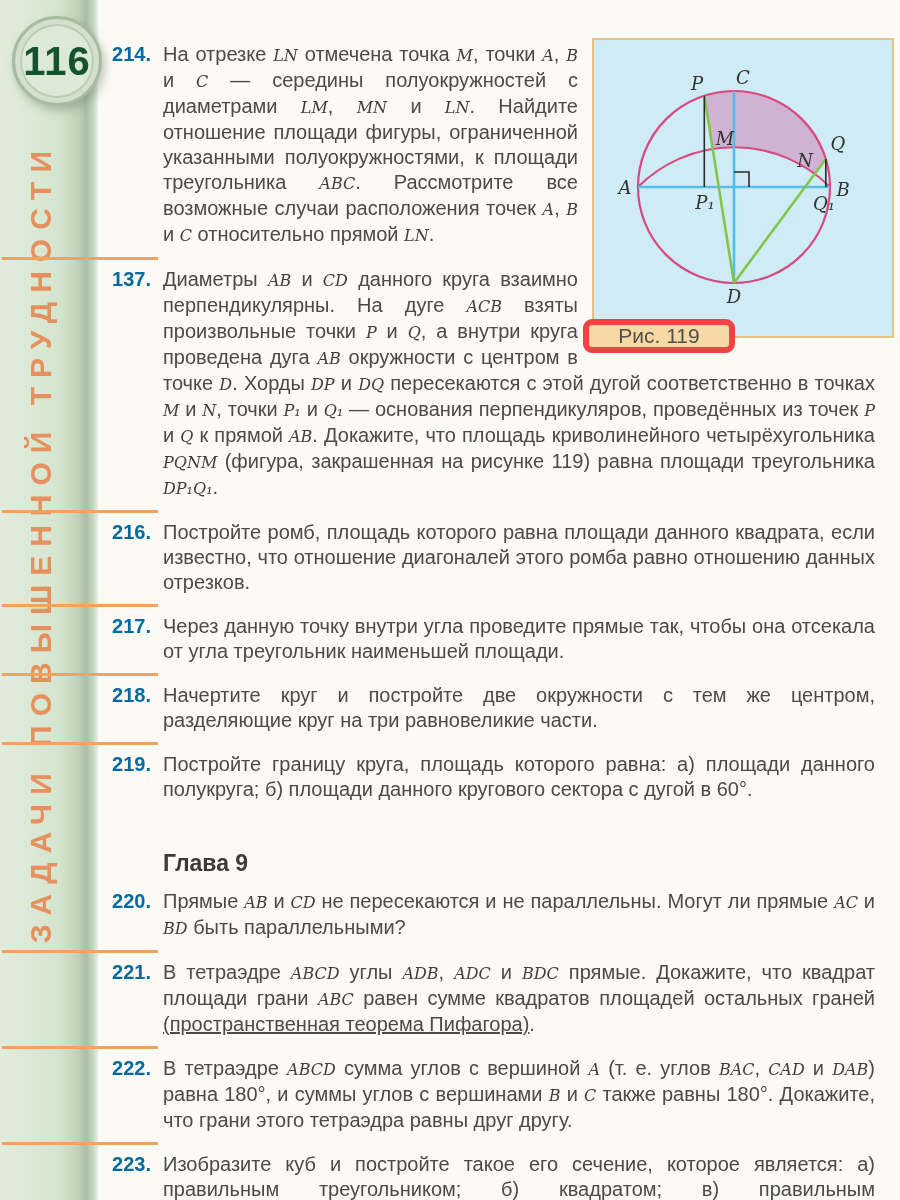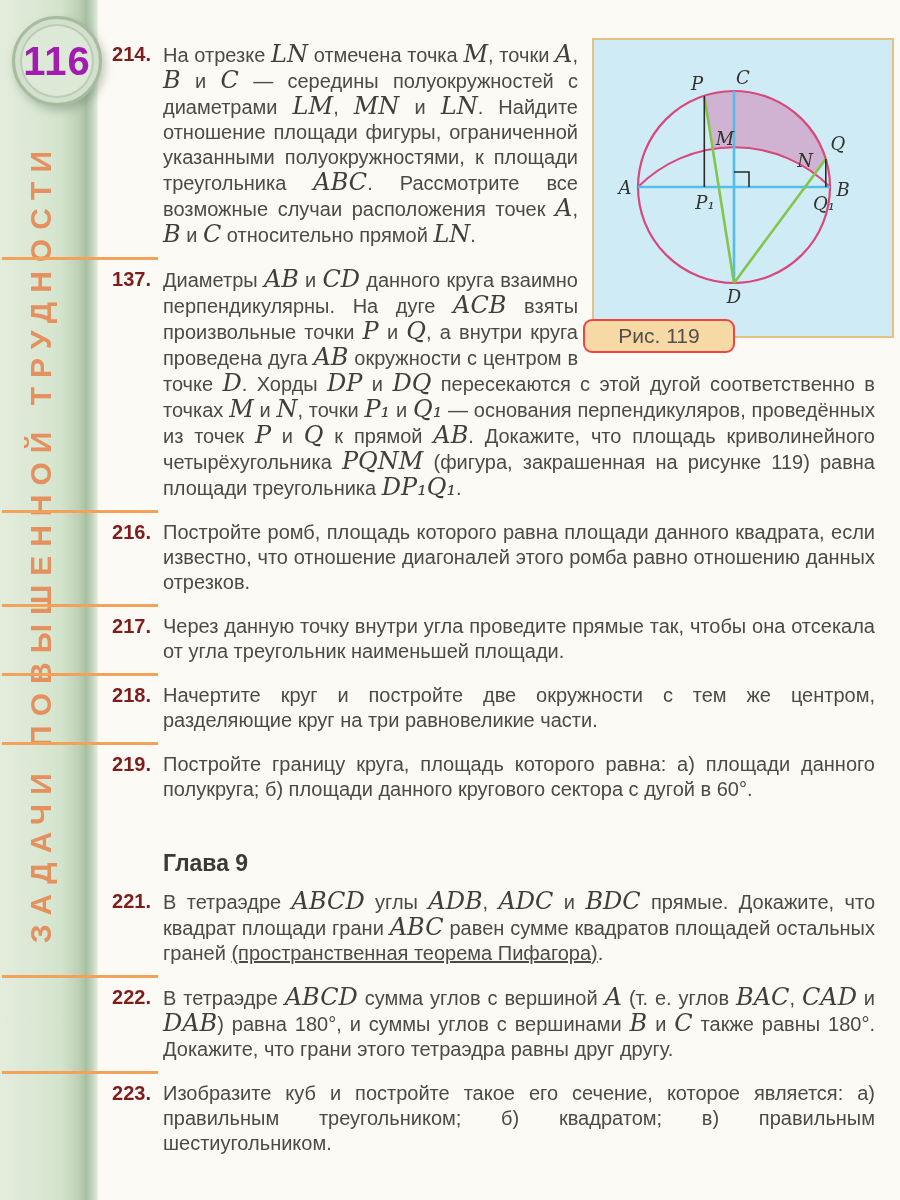--- a/index.html
+++ b/index.html
@@ -19,59 +19,59 @@
     position:absolute;left:24px;top:142px;
     writing-mode:vertical-rl;transform:rotate(180deg);
     font-weight:bold;font-size:30px;letter-spacing:9px;
     color:#e5905f;white-space:nowrap;
   }
   .page-badge{
     position:absolute;left:12px;top:16px;width:84px;height:84px;border-radius:50%;
     background:#dde9d7;border:3px solid #a6bc9f;
     box-shadow:inset 0 0 0 5px #d2e0cd, inset 0 0 0 7px #bccdb6, 3px 5px 8px rgba(96,116,96,.38);
     display:flex;align-items:center;justify-content:center;
-    font-size:40px;font-weight:bold;color:#a21caf;letter-spacing:1px;
+    font-size:40px;font-weight:bold;color:#14532d;letter-spacing:1px;
     z-index:3;
   }
 
   
   .content{
     position:absolute;left:105px;top:0;width:785px;height:1200px;
     padding-top:42px;box-sizing:border-box;
     color:#4b4a47;
   }
   .problem{
     position:relative;padding-left:58px;padding-right:15px;
     margin:0 0 19px 0;
     font-size:20px;line-height:25px;
   }
   .pnum{
     position:absolute;left:0;top:0;width:46px;text-align:right;
-    font-weight:bold;color:#7f1d1d;
+    font-weight:bold;color:#0369a1;
   }
   .ptext{text-align:justify;}
-  .m{font-family:"DejaVu Serif",serif;font-style:italic;font-size:24px;color:#403f3c;}
+  .m{font-family:"DejaVu Serif",serif;font-style:italic;font-size:16px;color:#403f3c;}
   .u{text-decoration:underline;margin-top:14px;}
   .chapter{
     margin:48px 0 12px 58px;font-size:23px;font-weight:bold;color:#3b3a37;
   }
   
   .ruled::after{
     content:'';position:absolute;left:-103px;bottom:-12px;
     width:156px;height:0;border-top:3px solid #f2a25a;
   }
 
   
   .figure{
     float:right;width:298px;margin:-4px 0 14px 14px;position:relative;
   }
   .figure svg{display:block;background:#cfecf6;border:2px solid #e8c083;}
   .fig-caption{
     position:absolute;left:-9px;top:281px;width:152px;height:34px;
-    background:#f6d9a4;border:2px solid #ef4444;border-radius:9px;
+    background:#f6d9a4;border:6px solid #ef4444;border-radius:9px;
     font-size:21px;color:#53504a;display:flex;align-items:center;justify-content:center;
     z-index:2;box-sizing:border-box;
   }
   .fig-label{font-family:"DejaVu Serif",serif;font-style:italic;font-size:18px;fill:#33322f;}
 </style>
 </head>
 <body>
 
 <div class="page">
 
@@ -138,20 +138,24 @@
         </div>
         <div class="problem ruled" id="p218">
           <span class="pnum">218.</span>
           <div class="ptext"><span>Начертите круг и постройте две окружности с тем же центром, разделяющие круг на три равновеликие части.</span></div>
         </div>
         <div class="problem" id="p219">
           <span class="pnum">219.</span>
           <div class="ptext"><span>Постройте границу круга, площадь которого равна: а) площади данного полукруга; б) площади данного кругового сектора с дугой в 60°.</span></div>
         </div>
         <div class="chapter">Глава 9</div>
+        <div class="problem ruled" id="p220">
+          <span class="pnum">220.</span>
+          <div class="ptext"><span>Прямые </span><span class="m">AB</span><span> и </span><span class="m">CD</span><span> не пересекаются и не параллельны. Могут ли прямые </span><span class="m">AC</span><span> и </span><span class="m">BD</span><span> быть параллельными?</span></div>
+        </div>
         <div class="problem ruled" id="p221">
           <span class="pnum">221.</span>
           <div class="ptext"><span>В тетраэдре </span><span class="m">ABCD</span><span> углы </span><span class="m">ADB</span><span>, </span><span class="m">ADC</span><span> и </span><span class="m">BDC</span><span> прямые. Докажите, что квадрат площади грани </span><span class="m">ABC</span><span> равен сумме квадратов площадей остальных граней </span><span class="u">(пространственная теорема Пифагора)</span><span>.</span></div>
         </div>
         <div class="problem ruled" id="p222">
           <span class="pnum">222.</span>
           <div class="ptext"><span>В тетраэдре </span><span class="m">ABCD</span><span> сумма углов с вершиной </span><span class="m">A</span><span> (т. е. углов </span><span class="m">BAC</span><span>, </span><span class="m">CAD</span><span> и </span><span class="m">DAB</span><span>) равна 180°, и суммы углов с вершинами </span><span class="m">B</span><span> и </span><span class="m">C</span><span> также равны 180°. Докажите, что грани этого тетраэдра равны друг другу.</span></div>
         </div>
         <div class="problem" id="p223">
           <span class="pnum">223.</span>

